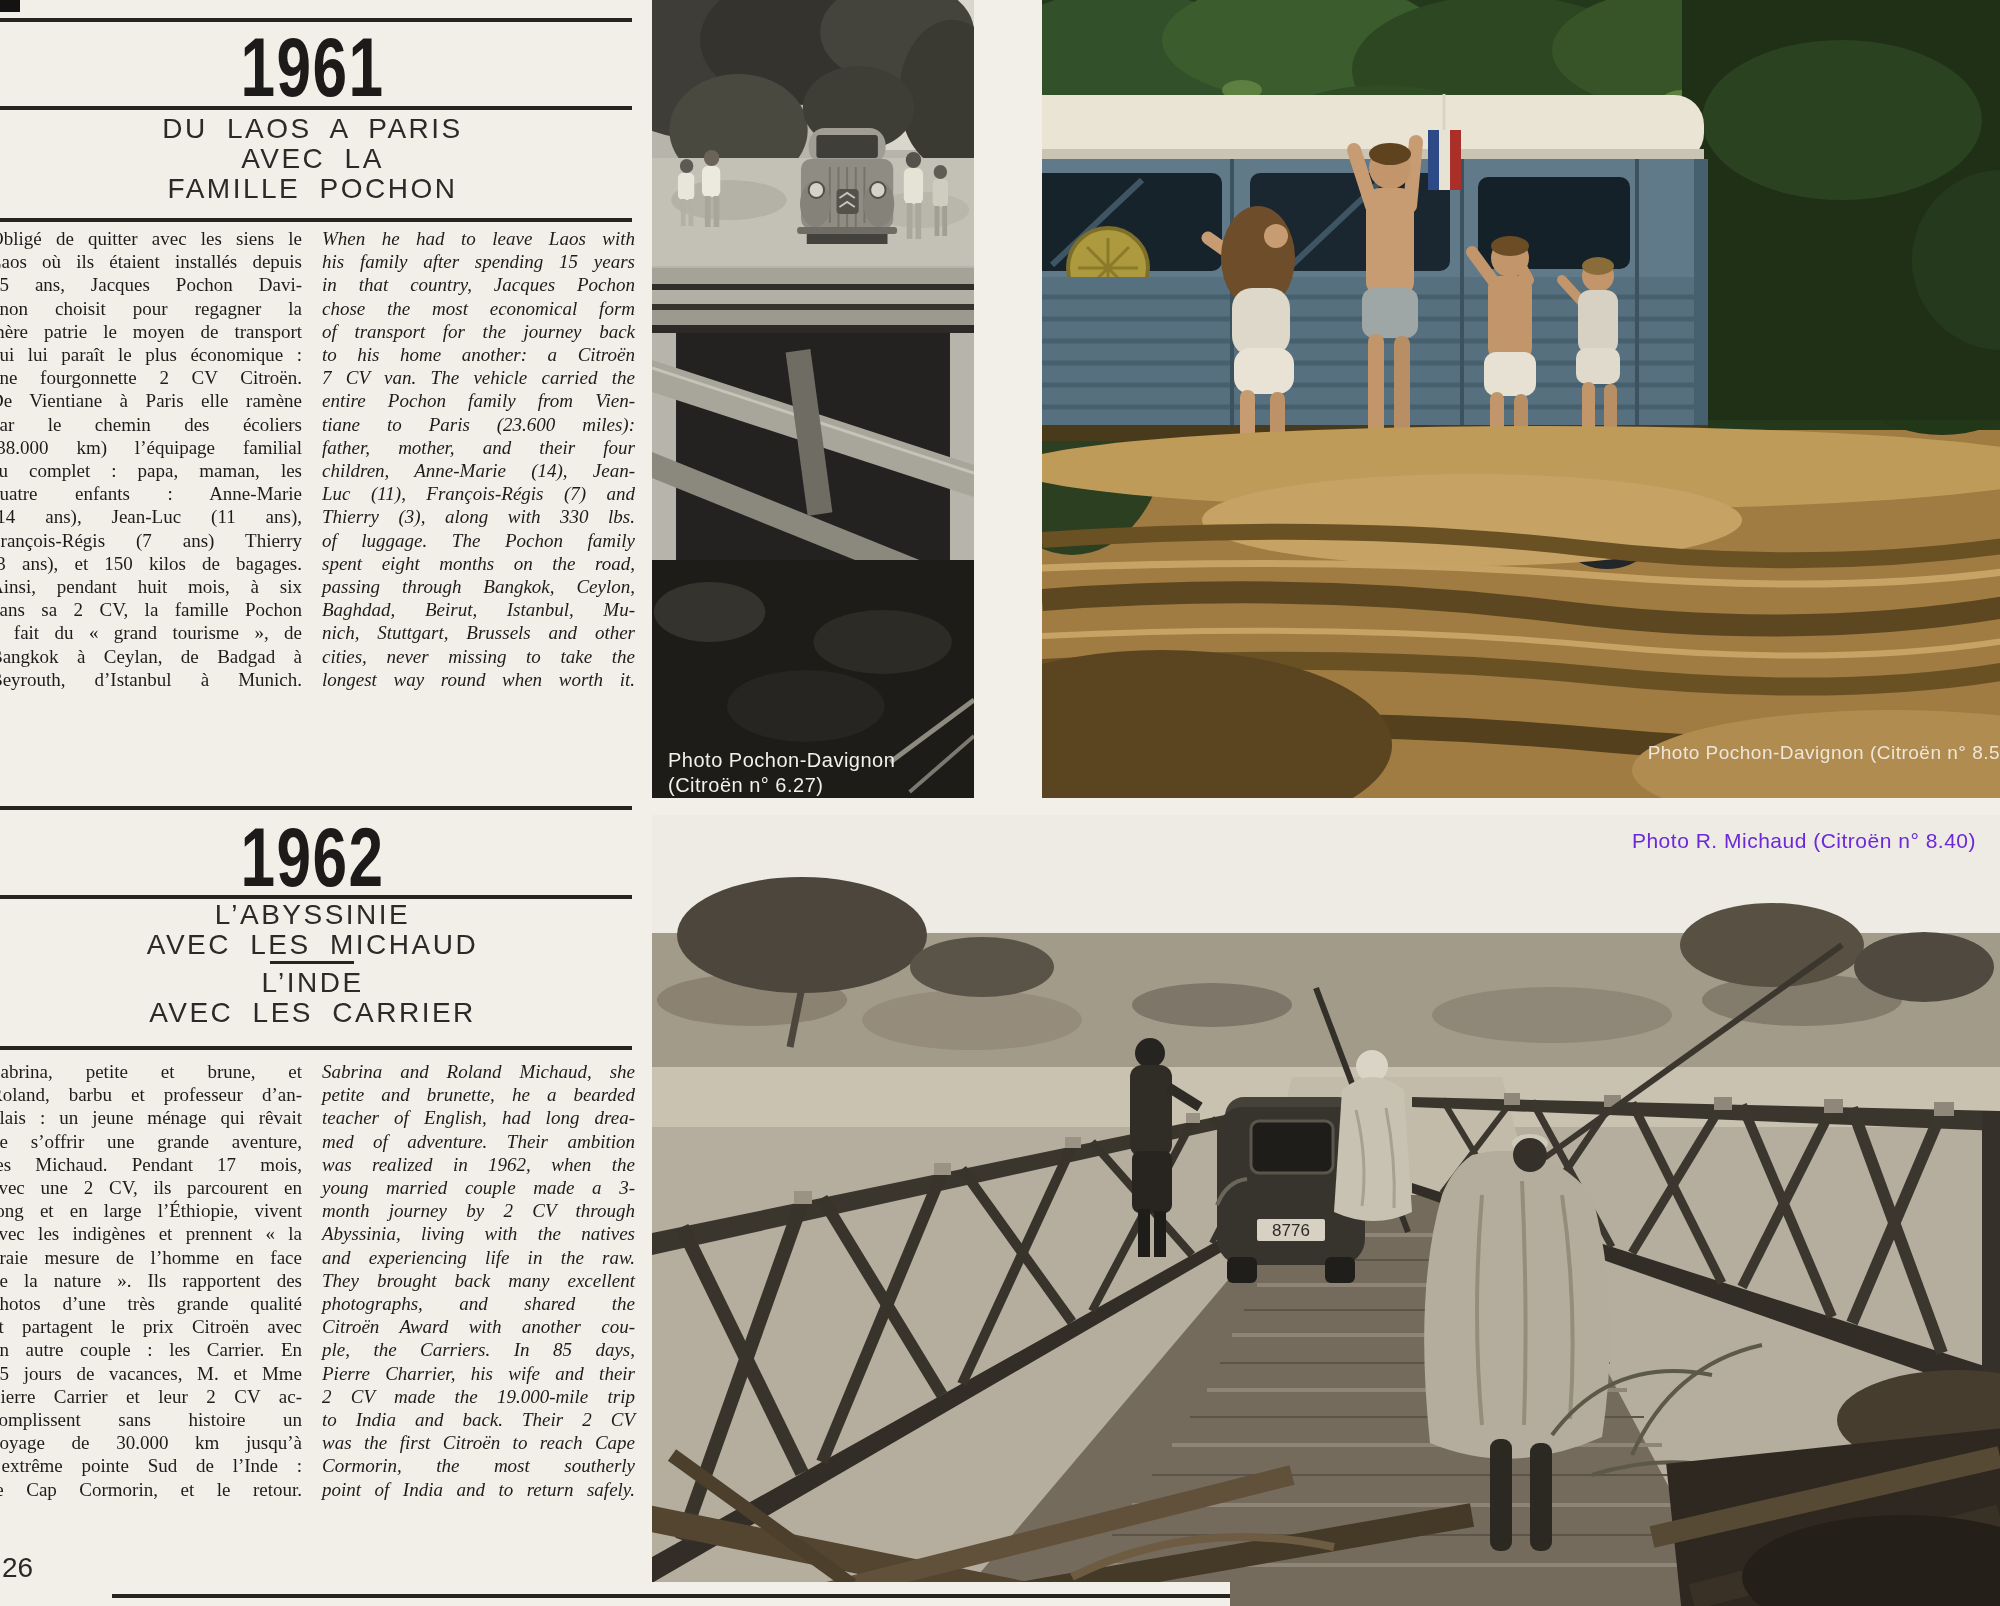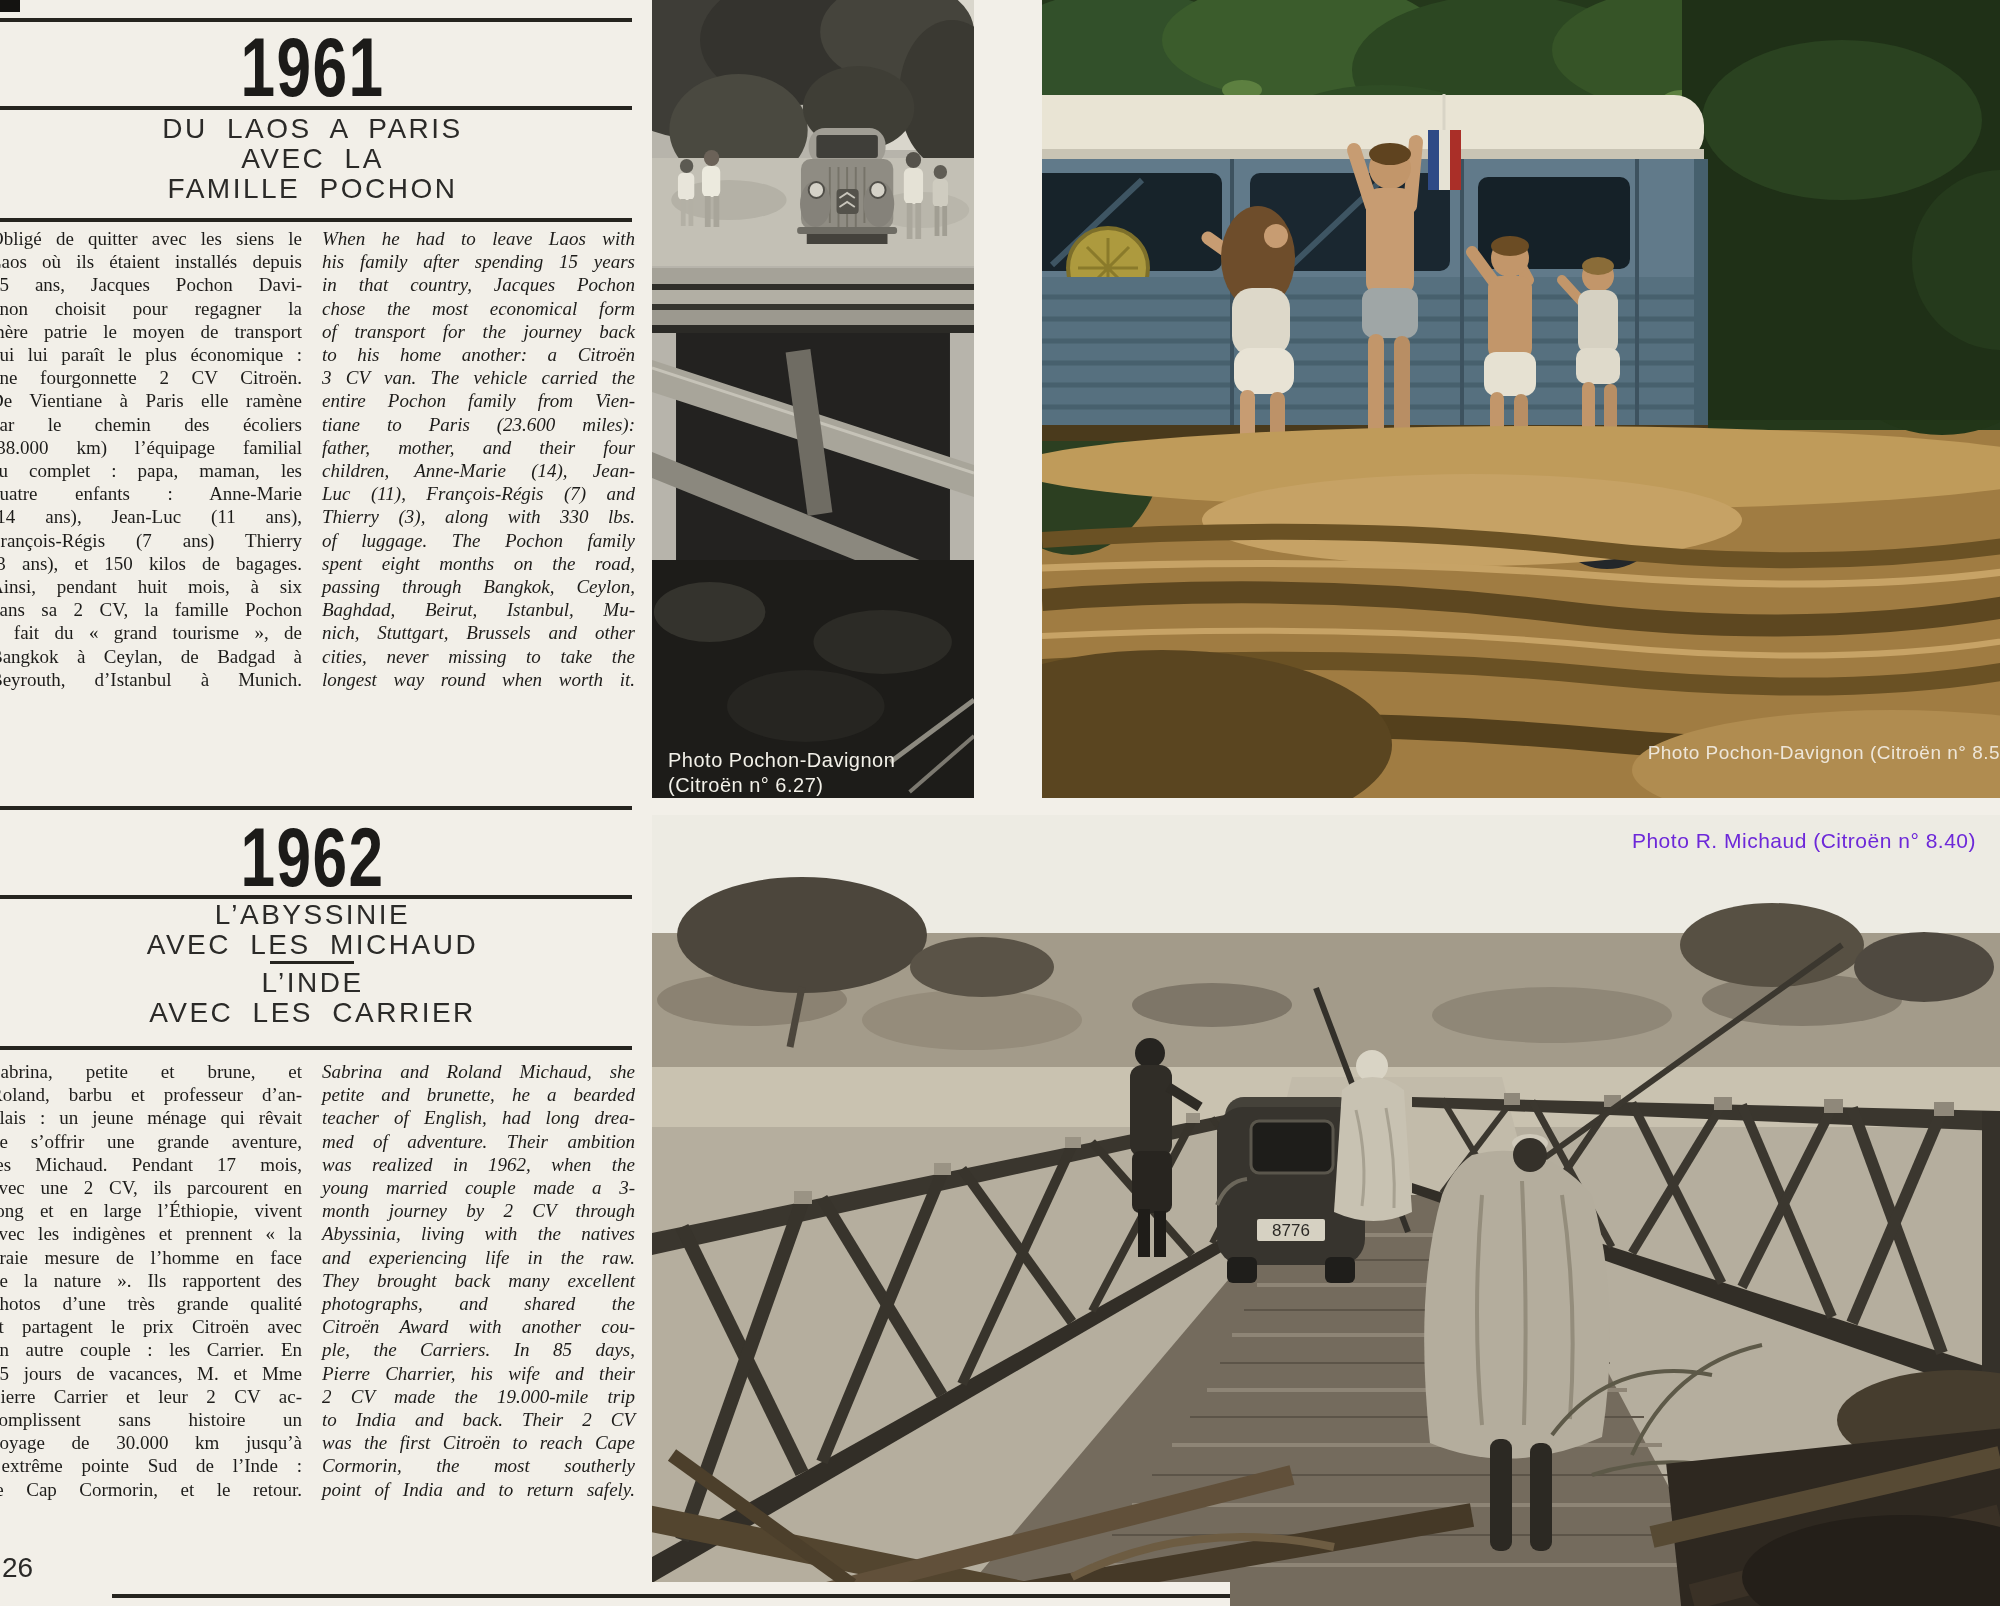--- a/index.html
+++ b/index.html
@@ -65,21 +65,21 @@
       <div class="line">Bangkok à Ceylan, de Badgad à</div>
       <div class="line">Beyrouth, d’Istanbul à Munich.</div>
     </div>
   <div class="tcol ital" style="left:322px;top:227px;width:313px;">
       <div class="line">When he had to leave Laos with</div>
       <div class="line">his family after spending 15 years</div>
       <div class="line">in that country, Jacques Pochon</div>
       <div class="line">chose the most economical form</div>
       <div class="line">of transport for the journey back</div>
       <div class="line">to his home another: a Citroën</div>
-      <div class="line">3 CV van. The vehicle carried the</div>
+      <div class="line">7 CV van. The vehicle carried the</div>
       <div class="line">entire Pochon family from Vien-</div>
       <div class="line">tiane to Paris (23.600 miles):</div>
       <div class="line">father, mother, and their four</div>
       <div class="line">children, Anne-Marie (14), Jean-</div>
       <div class="line">Luc (11), François-Régis (7) and</div>
       <div class="line">Thierry (3), along with 330 lbs.</div>
       <div class="line">of luggage. The Pochon family</div>
       <div class="line">spent eight months on the road,</div>
       <div class="line">passing through Bangkok, Ceylon,</div>
       <div class="line">Baghdad, Beirut, Istanbul, Mu-</div>

